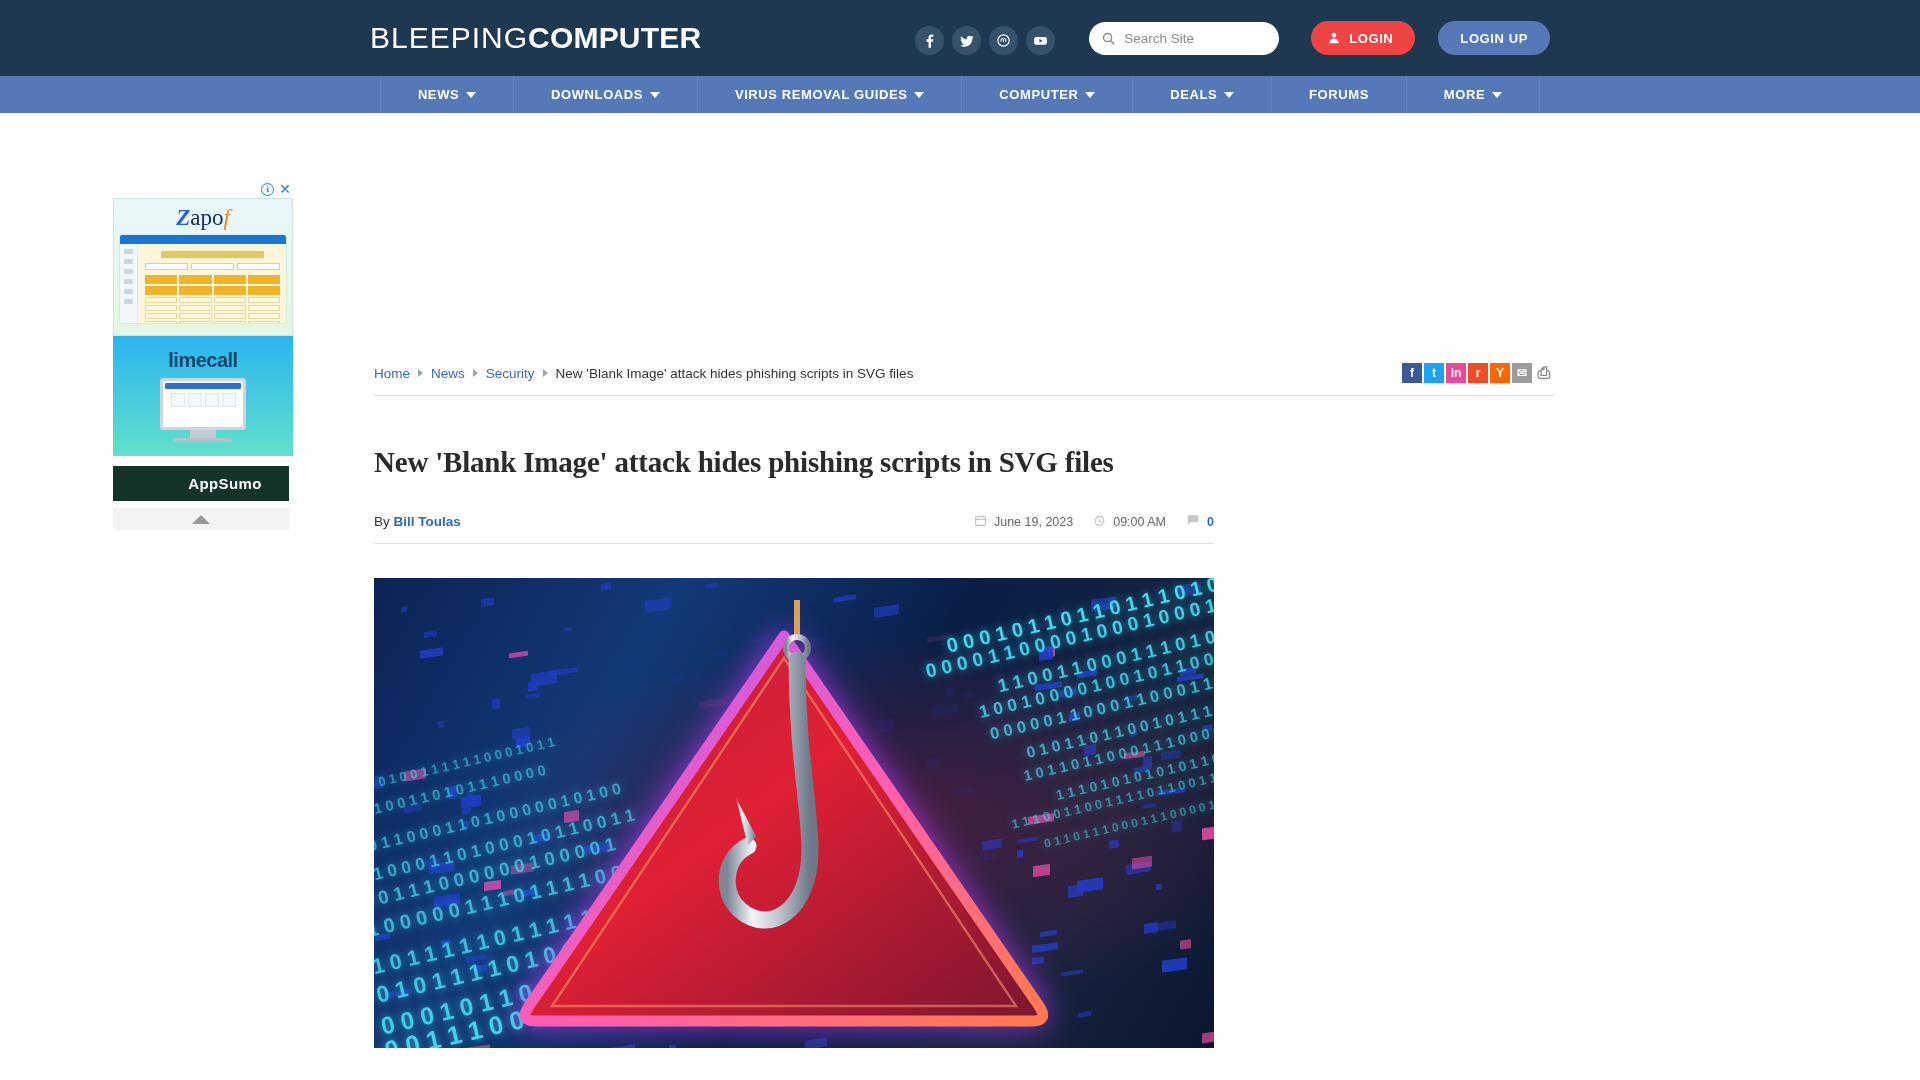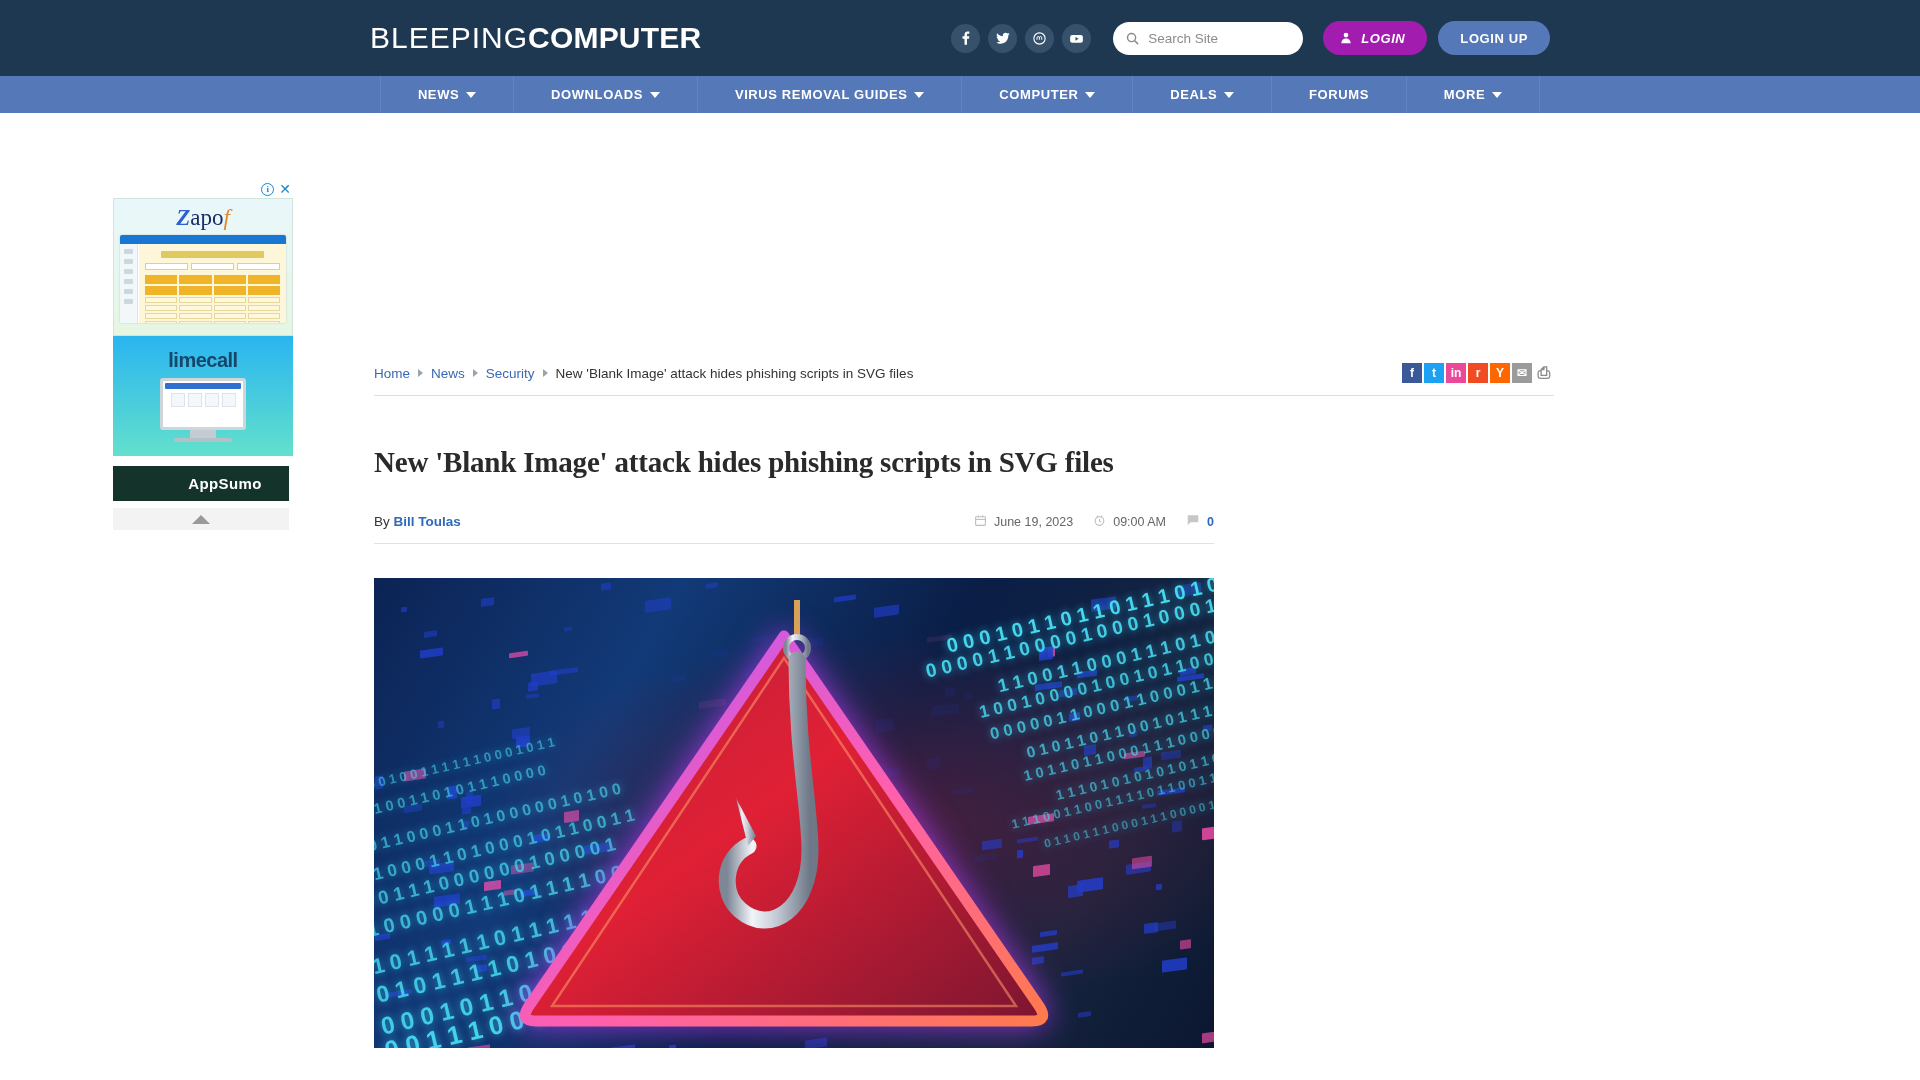--- a/index.html
+++ b/index.html
@@ -29,21 +29,21 @@
   .logo {
     font-size: 30px;
     letter-spacing: 0.5px;
     color: #ffffff;
     white-space: nowrap;
     font-family: "Liberation Sans Narrow", "Liberation Sans", sans-serif;
   }
   .logo .thin { font-weight: 300; letter-spacing: 1px; }
   .logo .bold { font-weight: 700; letter-spacing: 0.2px; }
 
-  .header-right { display: flex; align-items: center; gap: 0px; }
+  .header-right { display: flex; align-items: flex-end; gap: 12px; }
   .social-row { display: flex; align-items: center; gap: 8px; margin-right: 22px; }
   .soc {
     width: 29px; height: 29px; border-radius: 50%;
     background: #35516c;
     display: flex; align-items: center; justify-content: center;
     color: #fff;
   }
   .soc svg { display:block; }
 
   .search-box {
@@ -66,21 +66,21 @@
   .search-box input::placeholder { color: #8b8b8b; }
 
   .btn {
     height: 34px;
     border-radius: 17px;
     display: inline-flex; align-items: center; justify-content: center;
     font-size: 13px; font-weight: 700; letter-spacing: 0.6px;
     color: #fff; cursor: pointer; border: none;
     font-family: "Liberation Sans", sans-serif;
   }
-  .btn-login { background: #a21caf; padding: 0 22px 0 16px; margin-right: 11px; font-style: italic; }
+  .btn-login { background: #ef4444; padding: 0 22px 0 16px; margin-right: 11px; }
   .btn-login .p-ico { margin-right: 8px; display: flex; }
   .btn-signup { background: #5578b8; padding: 0 22px; }
 
   
   .nav {
     height: 37px;
     background: #5578b8;
     display: flex;
     justify-content: center;
   }

